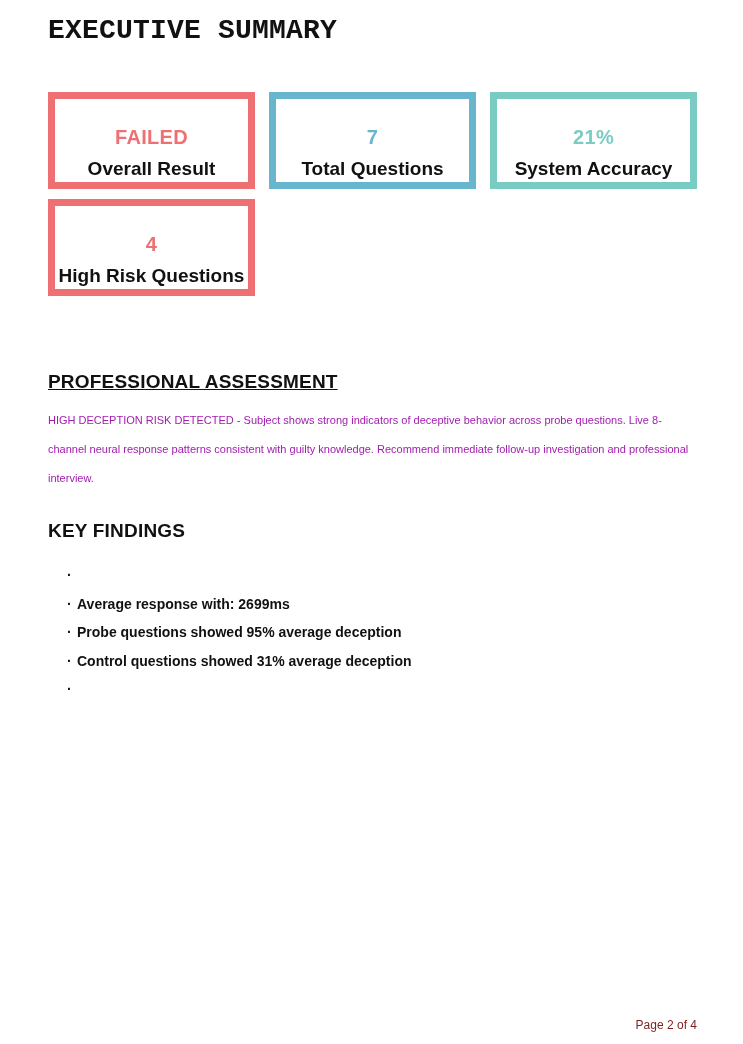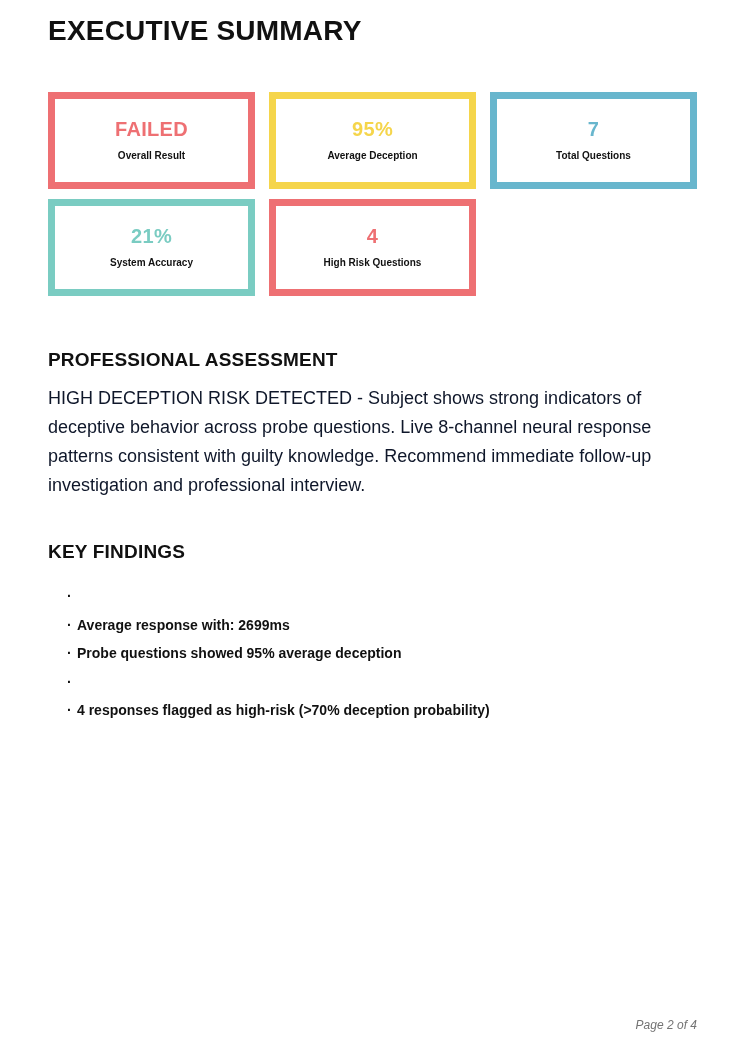--- a/index.html
+++ b/index.html
@@ -18,65 +18,66 @@
     height: 1044px;
     padding: 0 46px 0 48px;
   }
   .doc-title {
     margin-top: 15px;
     font-size: 28px;
     font-weight: bold;
     line-height: 1.15;
     letter-spacing: 0.2px;
     color: #111111;
+    font-family: Liberation Mono, monospace;
   }
   .cards {
     margin-top: 45px;
     display: grid;
     grid-template-columns: repeat(3, 1fr);
     grid-auto-rows: 97px;
     column-gap: 14px;
     row-gap: 10px;
   }
   .card {
     border: 7px solid var(--accent, #ccc);
     background: #ffffff;
     display: flex;
     flex-direction: column;
     align-items: center;
-    justify-content: center;
+    justify-content: flex-end;
     gap: 9px;
     padding-bottom: 2px;
   }
   .card-value {
     font-size: 20px;
     font-weight: bold;
     color: var(--accent, #333);
     letter-spacing: 0.3px;
   }
   .card-label {
-    font-size: 10px;
+    font-size: 19px;
     font-weight: bold;
     color: #111111;
   }
   .section-heading {
     font-size: 19px;
     font-weight: bold;
     color: #111111;
     letter-spacing: 0.2px;
   }
-  .assessment-heading { margin-top: 53px; }
+  .assessment-heading { margin-top: 75px; text-decoration: underline; }
   .assessment-body {
     margin-top: 13px;
-    font-size: 18px;
+    font-size: 11px;
     line-height: 29px;
     max-width: 650px;
-    color: #0f172a;
+    color: #a21caf;
   }
-  .findings-heading { margin-top: 41px; }
+  .findings-heading { margin-top: 27px; }
   .findings-list {
     margin-top: 19px;
     margin-left: 19px;
   }
   .finding {
     display: flex;
     align-items: baseline;
     font-size: 14px;
     font-weight: bold;
     line-height: 28.5px;
@@ -84,42 +85,37 @@
   }
   .finding .dot {
     width: 10px;
     flex: 0 0 10px;
   }
   .footer {
     position: absolute;
     right: 46px;
     top: 1003px;
     font-size: 12px;
-    color: #737373;
-    font-style: italic;
+    color: #7f1d1d;
   }
 </style>
 </head>
 <body>
 
 <div class="page">
 
   <h1 class="doc-title">EXECUTIVE SUMMARY</h1>
 
   <div class="cards">
 
       <div class="card" style="--accent: #ee7073;">
         <div class="card-value">FAILED</div>
         <div class="card-label">Overall Result</div>
       </div>
 
-      <div class="card" style="--accent: #f5d54b;">
-        <div class="card-value">95%</div>
-        <div class="card-label">Average Deception</div>
-      </div>
 
       <div class="card" style="--accent: #68b6cd;">
         <div class="card-value">7</div>
         <div class="card-label">Total Questions</div>
       </div>
 
       <div class="card" style="--accent: #7accc2;">
         <div class="card-value">21%</div>
         <div class="card-label">System Accuracy</div>
       </div>
@@ -148,23 +144,23 @@
         <span>Average response with: 2699ms</span>
       </div>
 
       <div class="finding">
         <span class="dot">·</span>
         <span>Probe questions showed 95% average deception</span>
       </div>
 
       <div class="finding">
         <span class="dot">·</span>
+        <span>Control questions showed 31% average deception</span>
       </div>
 
       <div class="finding">
         <span class="dot">·</span>
-        <span>4 responses flagged as high-risk (&gt;70% deception probability)</span>
       </div>
     </div>
 
   <div class="footer">Page 2 of 4</div>
 
 </div>
 
 </body></html>

